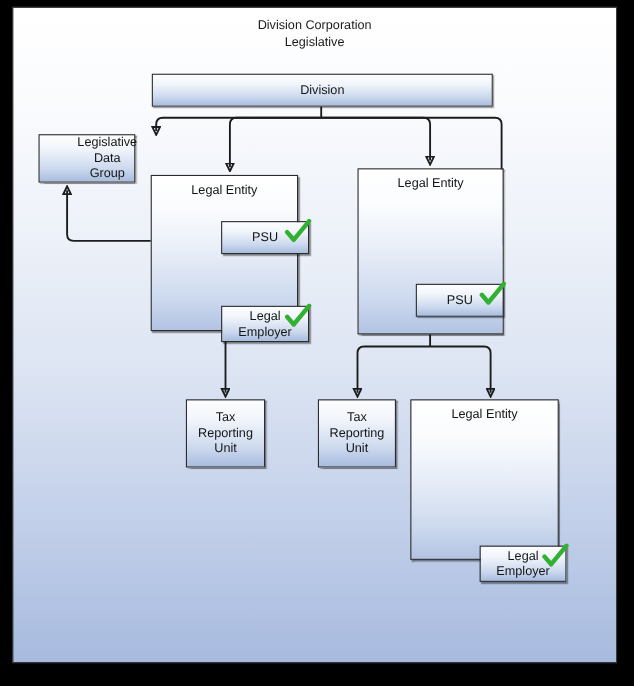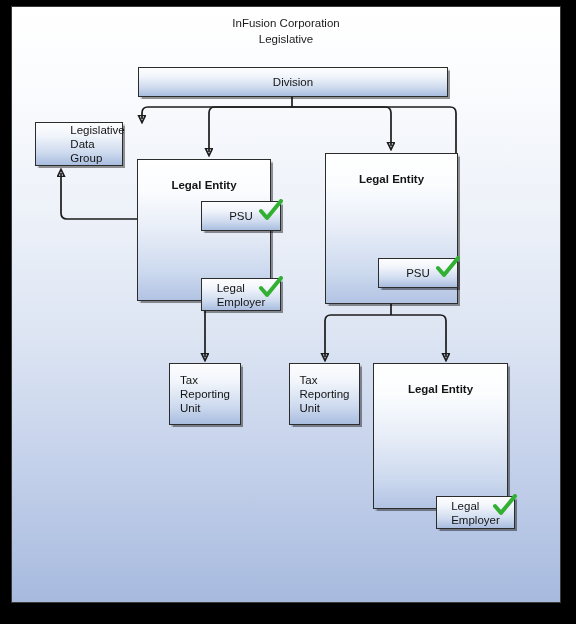--- a/index.html
+++ b/index.html
@@ -19,50 +19,50 @@
   #title{
     position:absolute;left:0;top:8px;width:100%;text-align:center;
     font-size:11.5px;color:#1b1b1b;line-height:16px;
   }
 
   
   .node{
     position:absolute;box-sizing:border-box;
     border:1.3px solid #2c2c2c;
     box-shadow:1.5px 1.5px 1px rgba(0,0,0,.42);
-    font-size:11.5px;color:#141414;
+    font-size:11.5px;color:#141414;text-align:center;
     display:flex;justify-content:center;
   }
   
   .fill-chip{background:linear-gradient(180deg,#fdfdfe 0%,#f1f5fb 30%,#ccd9ee 72%,#a9bddf 100%);}
   
   .fill-container{background:linear-gradient(180deg,#ffffff 0%,#fafcfe 22%,#e6ecf7 52%,#ccd9ee 80%,#b2c3e3 100%);}
 
   .node.center{align-items:center;}
-  .node.topbar{align-items:flex-start;padding-top:18px;font-weight:bold;}
+  .node.topbar{align-items:flex-start;padding-top:6px;}
   .node .lbl{line-height:14px;}
 
   
   .chip{position:relative;margin-left:32px;}
   .check{
     position:absolute;pointer-events:none;
     width:26px;height:22px;right:-4px;top:-3px;
   }
 
   
   #wires{position:absolute;left:0;top:0;width:550px;height:597px;overflow:visible;}
   #wires path{fill:none;stroke:#1c1c1c;stroke-width:1.7px;}
 </style>
 </head>
 <body>
 
 <div id="frame">
 
   <div id="title">
-    <div>InFusion Corporation</div>
+    <div>Division Corporation</div>
     <div>Legislative</div>
   </div>
 
   <svg id="wires" viewBox="0 0 550 597">
     <defs>
       <marker id="ah" markerWidth="9" markerHeight="9" refX="4.2" refY="4.4" orient="auto" markerUnits="userSpaceOnUse">
         <path d="M0.6,0.9 L7.8,4.4 L0.6,7.9 z" fill="#1c1c1c" stroke="none"></path>
       </marker>
     </defs>
 

